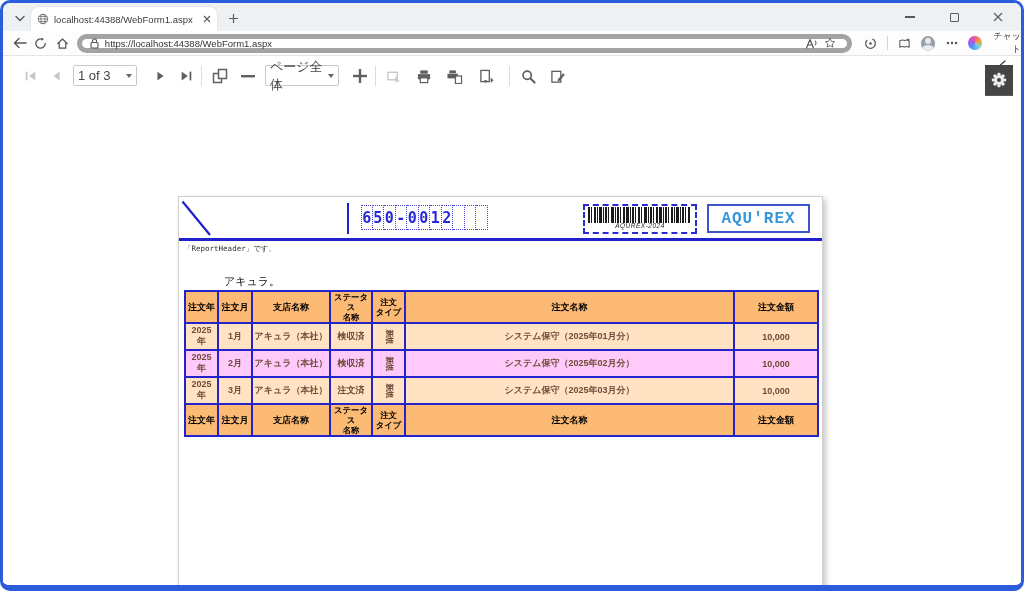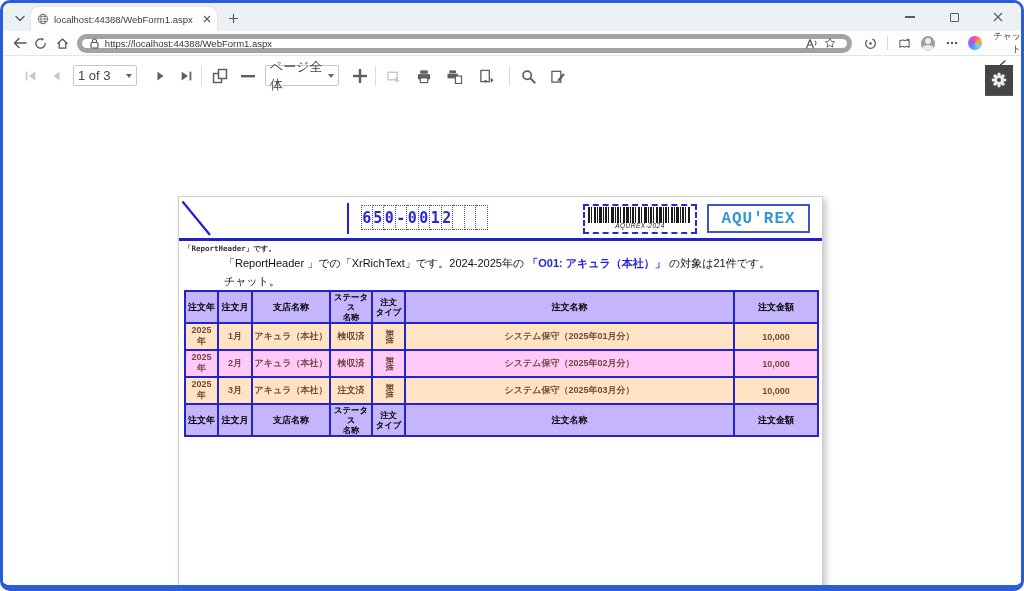--- a/index.html
+++ b/index.html
@@ -64,29 +64,29 @@
               font-family:"DejaVu Sans Mono", monospace; font-weight:bold; font-size:15px; line-height:24px; color:#2828d6; }
   .comb-cell:first-child{ border-left:1px dotted #4343d8; }
   .barcode-box{ position:absolute; left:404px; top:7px; width:114px; height:30px; border:2px dashed #2a2ad0;
                 background:#fff; padding:1px 3px 0 3px; text-align:center; }
   .barcode-label{ font-size:6.5px; font-style:italic; color:#222; letter-spacing:.5px; display:block; margin-top:-1px; }
   .logo-box{ position:absolute; left:528px; top:7px; width:103px; height:29px; border:2px solid #3c55c8;
              display:flex; align-items:center; justify-content:center; }
   .logo-text{ font-size:16px; font-weight:bold; color:#3796d8; letter-spacing:1px;font-family:Liberation Mono, monospace; }
   .header-rule{ position:absolute; left:0; top:41px; width:100%; height:3px; background:#2121cc; }
 
-  .note-small{ position:absolute; left:5px; top:47px; font-family:"DejaVu Sans Mono", monospace; font-size:7.5px; color:#333;font-weight:bold; }
+  .note-small{ position:absolute; left:5px; top:47px; font-family:"DejaVu Sans Mono", monospace; font-size:7.5px; color:#333; }
   .rich-line{ position:absolute; left:45px; top:59px; font-size:11px; color:#111; }
   .rich-hl{ color:#2222dd; font-weight:bold; }
   .list-note{ position:absolute; left:45px; top:77px; font-size:11px; color:#111; }
 
   table.rpt{ position:absolute; left:5px; top:93px; width:633px; border-collapse:collapse; table-layout:fixed; }
   table.rpt td{ border:2px solid #2323c9; font-size:9px; color:#6f4a3a; text-align:center; overflow:hidden; padding:0 1px; }
   tr.hdr{ height:29px; } tr.data{ height:27px;font-weight:bold; } tr.hdr2{ height:28px; }
-  tr.hdr td, tr.hdr2 td{ background:#c4b5fd; color:#000; font-weight:bold; font-size:9px; }
+  tr.hdr td, tr.hdr2 td{ background:#fdba74; color:#000; font-weight:bold; font-size:9px; }
   td.h-wrap span{ display:block; line-height:10px; font-size:8.4px; }
   tr.peach td{ background:#ffe3c2; }
   tr.pink td{ background:#ffc9fa; }
   td.name{ text-align:left; padding-left:8px; }
   td.amt{ text-align:right; padding-right:5px; }
   .rot{ display:inline-block; transform:rotate(90deg); font-size:8px; letter-spacing:-1px; white-space:nowrap; }
 
   svg{ display:block; }
 </style>
 </head>
@@ -384,22 +384,21 @@
         </svg>
         <span class="barcode-label">AQUREX-2024</span>
       </div>
 
       <div class="logo-box">
         <span class="logo-text">AQU'REX</span>
       </div>
       <div class="header-rule"></div>
 
       <div class="note-small">「ReportHeader」です。</div>
-      <div class="rich-line"><span>「ReportHeader 」での「XrRichText」です。2024-2025年の </span><span class="rich-hl">「O01: アキュラ（本社）」</span><span> の対象は21件です。</span></div>
-      <div class="list-note">チャット。</div>
+      <div class="list-note">アキュラ。</div>
 
       <table class="rpt">
         <colgroup>
           <col style="width:33px">
             <col style="width:34px">
             <col style="width:78px">
             <col style="width:42px">
           <col style="width:33px">
             <col style="width:329px">
             <col style="width:84px">

